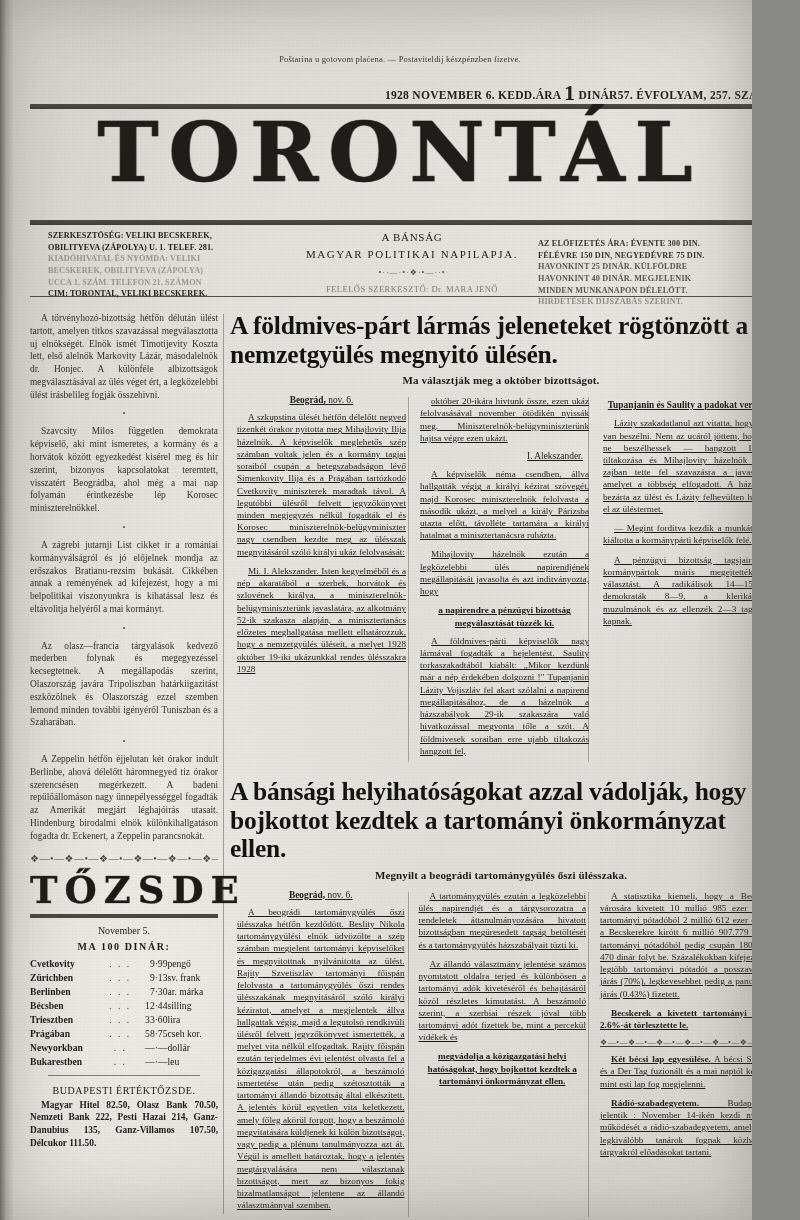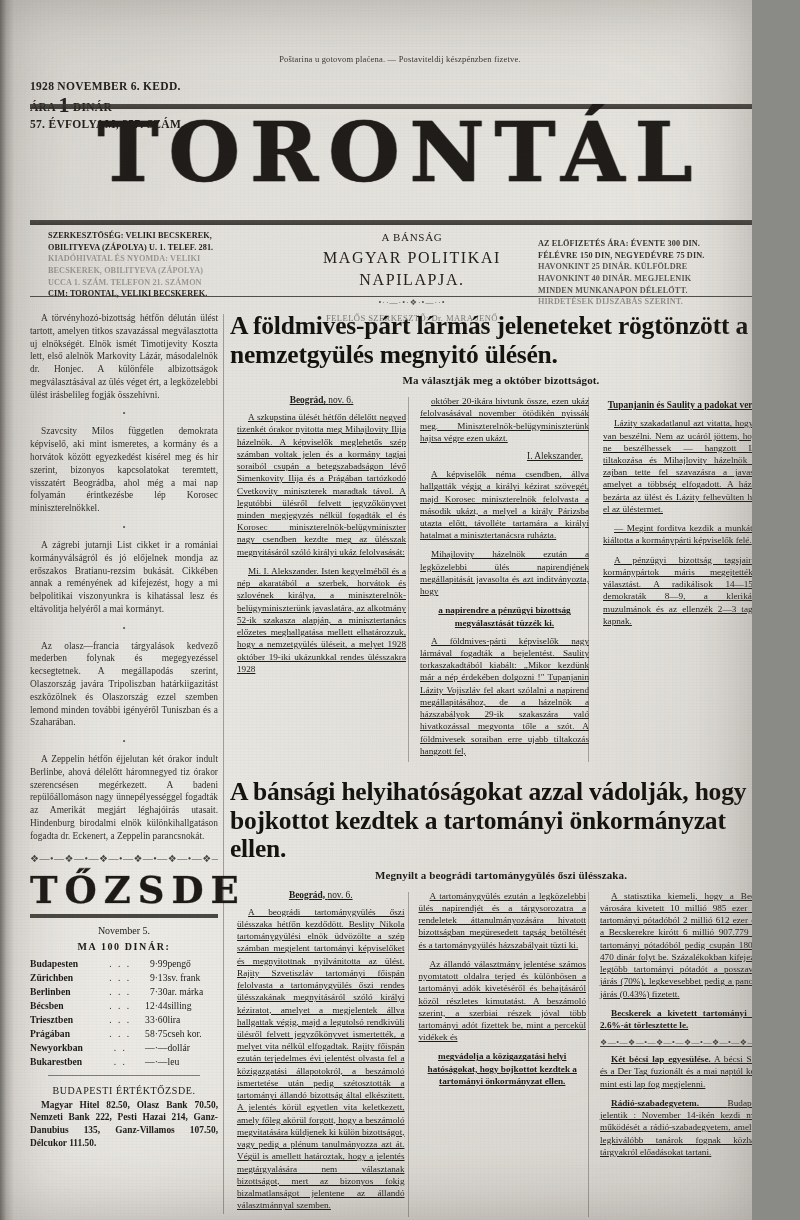--- a/index.html
+++ b/index.html
@@ -21,21 +21,21 @@
   .vignette{position:absolute;inset:0;pointer-events:none;
     box-shadow:inset 0 0 60px rgba(80,74,66,.30), inset 0 0 170px rgba(80,74,66,.16);}
   .leftedge{position:absolute;left:0;top:0;width:14px;height:1220px;pointer-events:none;
     background:linear-gradient(90deg,rgba(40,38,34,.55),rgba(60,56,50,.20) 45%,rgba(0,0,0,0));}
   .content{position:absolute;inset:0;}
 
   .postal{position:absolute;top:54px;left:0;width:800px;text-align:center;
     font-size:8.5px;letter-spacing:.2px;color:#3a3733;font-family:"Liberation Serif",serif;}
 
   .dateline-row{position:absolute;top:80px;left:30px;width:742px;
-    display:flex;justify-content:flex-end;align-items:baseline;flex-direction:column;}
+    display:flex;justify-content:flex-end;align-items:baseline;}
   .dateline-row div{font-size:11.5px;font-weight:bold;letter-spacing:.3px;color:#23201d;}
   .price{font-size:15px;font-weight:bold;letter-spacing:.6px;}
   .price .big{font-size:22px;font-weight:bold;vertical-align:-1px;}
 
   .rule-thick{position:absolute;left:30px;width:742px;height:5px;
     background:linear-gradient(0deg,#2a2724,#3c3834);opacity:.88;
     filter:blur(.2px);}
   .rule-thin{position:absolute;left:30px;width:742px;height:1.4px;background:#2d2a26;opacity:.8;}
 
   .masthead{position:absolute;top:112px;left:0;width:800px;text-align:center;}
@@ -46,21 +46,21 @@
     text-shadow:0 0 1px rgba(0,0,0,.5), 1px 0 0 rgba(30,28,25,.35), -1px 0 0 rgba(30,28,25,.2);
     -webkit-text-stroke:1px rgba(25,23,20,.55);
   }
 
   .info-row{position:absolute;top:230px;left:48px;width:742px;display:flex;}
   .info-col{font-size:8.2px;line-height:1.42;letter-spacing:.1px;color:#24211e;}
   .info-left{width:238px;font-weight:bold;}
   .info-left .fade{opacity:.38;}
   .info-mid{width:252px;text-align:center;}
   .info-mid .l1{font-size:11px;letter-spacing:.7px;}
-  .info-mid .l2{font-size:16px;letter-spacing:1.6px;margin-top:1px;}
+  .info-mid .l2{font-size:11px;letter-spacing:1.6px;margin-top:1px;}
   .info-mid .orn{margin:5px 0 4px;font-size:8px;letter-spacing:1px;opacity:.75;}
   .info-mid .ed{font-size:8.6px;letter-spacing:.4px;opacity:.55;}
   .info-right{width:252px;text-align:left;font-weight:bold;letter-spacing:.15px;margin-top:8px;}
   .info-right .f1{opacity:.9;} .info-right .f2{opacity:.72;} .info-right .f3{opacity:.45;}
 
   
   .cols{position:absolute;top:312px;left:30px;width:742px;}
   .colrule{position:absolute;width:1px;background:#4a453f;opacity:.45;}
 
   .sidebar{position:absolute;left:0;top:0;width:188px;}
@@ -179,21 +179,21 @@
 
       <div class="tozsde-wrap">
         <div class="orn-rule">❖—•—❖—•—❖—•—❖—•—❖—•—❖—•—❖—•—❖—•—❖</div>
         <div class="tozsde">TŐZSDE</div>
         <div class="tz-bar"></div>
         <div class="tz-date">November 5.</div>
         <div class="tz-head">MA 100 DINÁR:</div>
         <table class="rates">
           <tbody id="rates-body">
                 <tr>
-                  <td class="city">Budapesten</td>
+                  <td class="city">Cvetkovity</td>
                   <td class="dots">. . .</td>
                   <td class="val">9·99</td>
                   <td class="cur">pengő</td>
                 </tr>
                 <tr>
                   <td class="city">Zürichben</td>
                   <td class="dots">. . .</td>
                   <td class="val">9·13</td>
                   <td class="cur light">sv. frank</td>
                 </tr>

